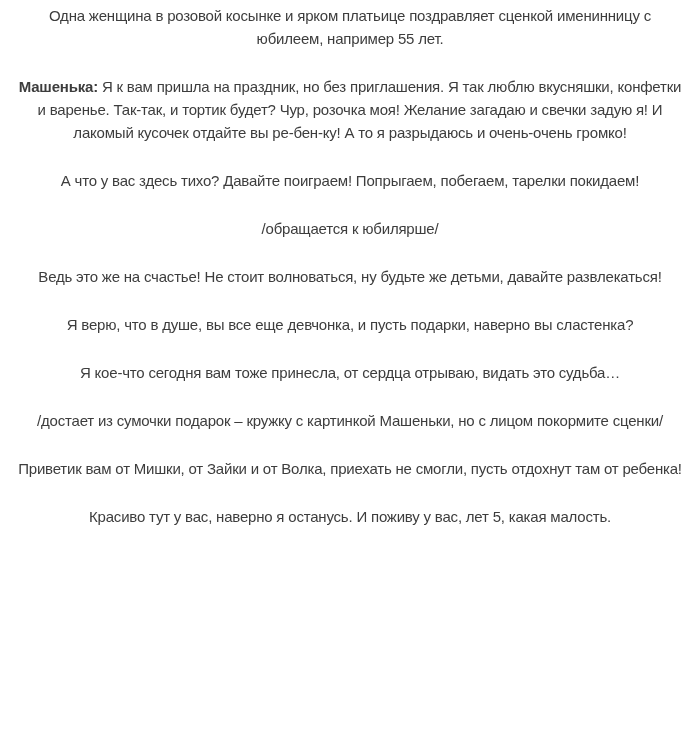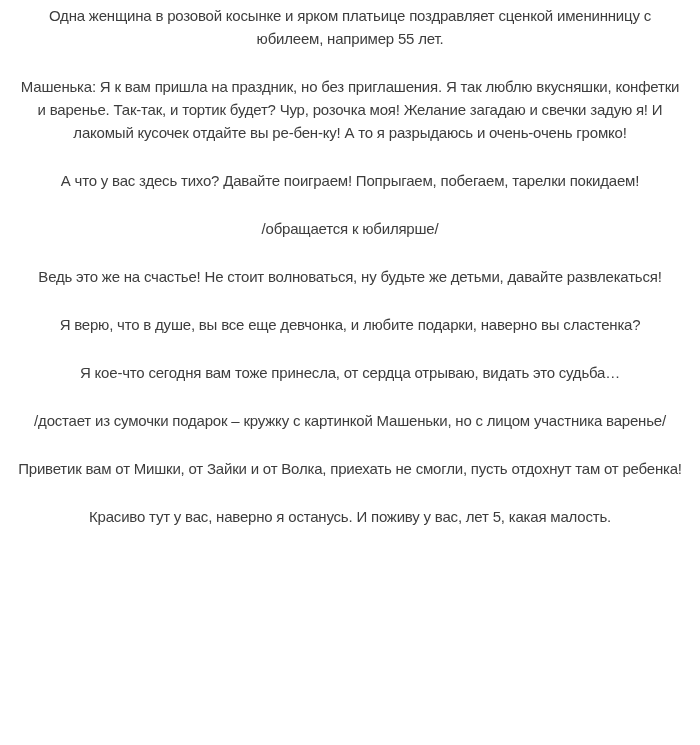--- a/index.html
+++ b/index.html
@@ -20,43 +20,43 @@
     font-size: 15px;
     line-height: 23px;
     letter-spacing: -0.2px;
     color: #3d3d3d;
     text-align: center;
   }
   .doc p {
     margin: 0 0 25px 0;
   }
   .doc strong {
-    font-weight: 400;
+    font-weight: 700;
   }
 </style>
 </head>
 <body>
 
 <div class="doc">
 
   <p>Одна женщина в розовой косынке и ярком платьице поздравляет сценкой именинницу с юбилеем, например 55 лет.</p>
 
   <p><strong>Машенька:</strong><span> Я к вам пришла на праздник, но без приглашения. Я так люблю вкусняшки, конфетки и варенье. Так-так, и тортик будет? Чур, розочка моя! Желание загадаю и свечки задую я! И лакомый кусочек отдайте вы ре-бен-ку! А то я разрыдаюсь и очень-очень громко!</span></p>
 
   <p>А что у вас здесь тихо? Давайте поиграем! Попрыгаем, побегаем, тарелки покидаем!</p>
 
   <p>/обращается к юбилярше/</p>
 
   <p>Ведь это же на счастье! Не стоит волноваться, ну будьте же детьми, давайте развлекаться!</p>
 
-  <p>Я верю, что в душе, вы все еще девчонка, и любите подарки, наверно вы сластенка?</p>
+  <p>Я верю, что в душе, вы все еще девчонка, и пусть подарки, наверно вы сластенка?</p>
 
   <p>Я кое-что сегодня вам тоже принесла, от сердца отрываю, видать это судьба…</p>
 
-  <p>/достает из сумочки подарок – кружку с картинкой Машеньки, но с лицом участника варенье/</p>
+  <p>/достает из сумочки подарок – кружку с картинкой Машеньки, но с лицом покормите сценки/</p>
 
 
   <p>Приветик вам от Мишки, от Зайки и от Волка, приехать не смогли, пусть отдохнут там от ребенка!</p>
 
   <p>Красиво тут у вас, наверно я останусь. И поживу у вас, лет 5, какая малость.</p>
 
 
 </div>
 
 </body></html>

